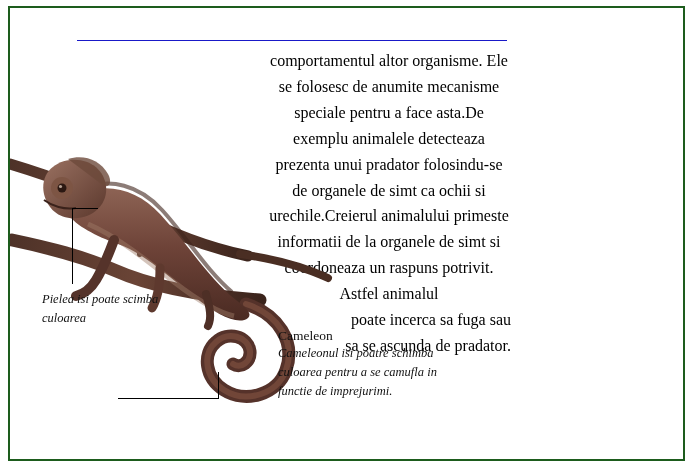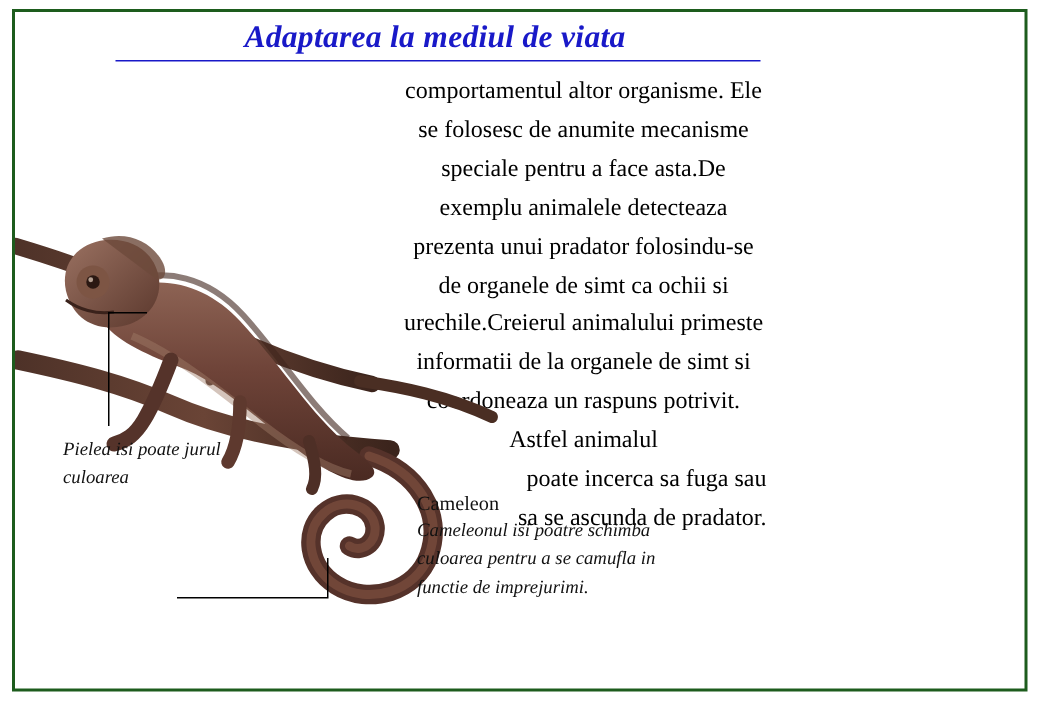--- a/index.html
+++ b/index.html
@@ -112,21 +112,20 @@
   .lead2 { left: 72px;  top: 208px; width: 26px; height: 1px; }
   .lead3 { left: 118px; top: 398px; width: 100px; height: 1px; }
   .lead4 { left: 218px; top: 372px; width: 1px;  height: 27px; }
 </style>
 </head>
 <body>
 
 <div class="page">
   <div class="frame"></div>
 
-  <div class="title">Adaptarea la mediul de viata</div>
   <div class="title-rule"></div>
 
 
   <div class="col-right">
     <div class="p2">comportamentul altor organisme. Ele se folosesc de anumite mecanisme speciale pentru a face asta.De exemplu animalele detecteaza prezenta unui pradator folosindu-se de organele de simt ca ochii si urechile.Creierul animalului primeste informatii de la organele de simt si coordoneaza un raspuns potrivit. Astfel animalul</div>
     <div class="tail">poate incerca sa fuga sau sa se ascunda de pradator.</div>
   </div>
 
   <div class="photo">
     <svg width="360" height="305" viewBox="0 0 360 305" xmlns="http://www.w3.org/2000/svg" aria-hidden="true">
@@ -181,16 +180,16 @@
 
       <path d="M34 72 C 42 78, 54 82, 66 80" stroke="#3a221b" stroke-width="2" fill="none"></path>
     </svg>
   </div>
 
   <div class="leader lead1"></div>
   <div class="leader lead2"></div>
   <div class="leader lead3"></div>
   <div class="leader lead4"></div>
 
-  <div class="caption cap-skin">Pielea isi poate jurul culoarea</div>
+  <div class="caption cap-skin">Pielea isi poate scimba culoarea</div>
   <div class="caption cap-name">Cameleon</div>
   <div class="caption cap-desc">Cameleonul isi poatre schimba culoarea pentru a se camufla in functie de imprejurimi.</div>
 </div>
 
 </body></html>

